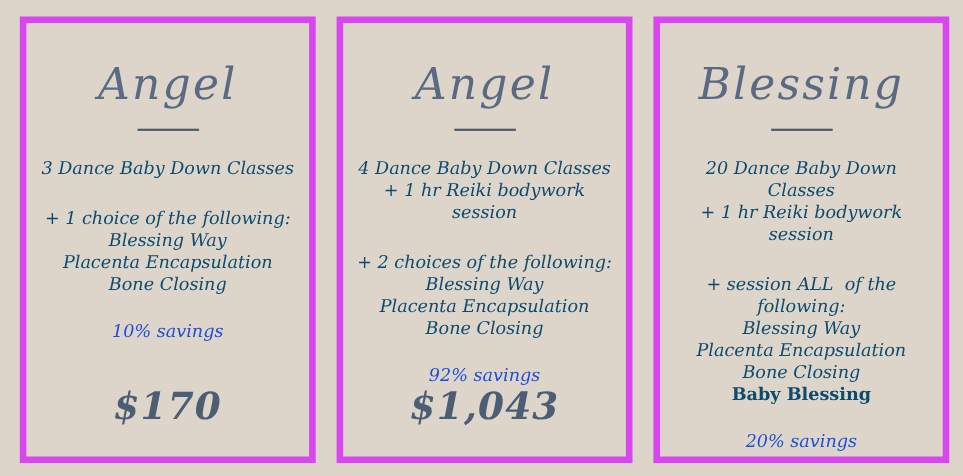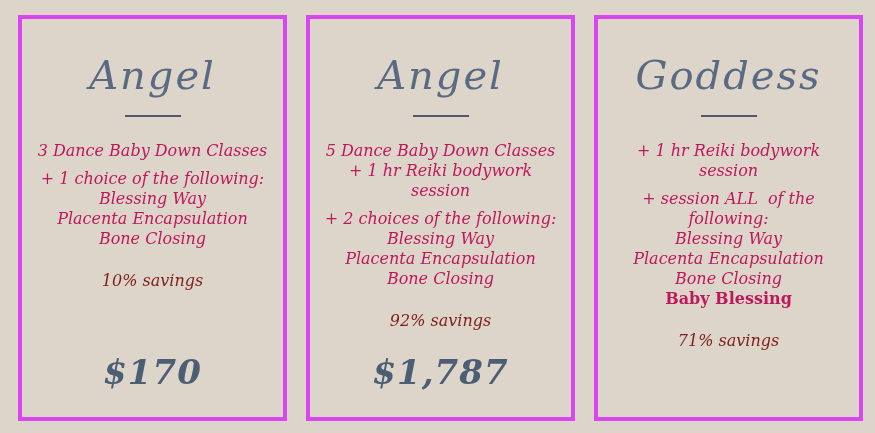--- a/index.html
+++ b/index.html
@@ -17,21 +17,21 @@
     box-sizing: border-box;
     width: 875px;
     height: 433px;
     padding: 15px 12px 12px 18px;
     display: flex;
     gap: 19px;
   }
   .card {
     box-sizing: border-box;
     flex: 1 1 0;
-    border: 4px solid #d946ef;
+    border: 6px solid #d946ef;
     display: flex;
     flex-direction: column;
     align-items: center;
     text-align: center;
     padding: 30px 10px 26px 10px;
     color: #556579;
   }
   .card-title {
     font-family: "DejaVu Serif", serif;
     font-style: italic;
@@ -43,38 +43,38 @@
   .divider {
     width: 56px;
     height: 0;
     border-top: 2px solid #4f5b68;
     margin: 14px 0 24px 0;
   }
   .feature-line {
     font-style: italic;
     font-size: 16px;
     line-height: 20px;
-    color: #be185d;
+    color: #0c4a6e;
   }
   .choices-block {
-    margin-top: 8px;
+    margin-top: 26px;
   }
   .choices-header {
     white-space: pre-wrap;
   }
   .feature-line.regular {
     font-style: normal;
     font-weight: bold;
   }
   .savings-line {
     margin-top: 22px;
     font-style: italic;
     font-size: 16px;
     line-height: 20px;
-    color: #7f1d1d;
+    color: #1d4ed8;
   }
   .price {
     margin-top: auto;
     font-style: italic;
     font-weight: 600;
     font-size: 34px;
     line-height: 1.1;
     color: #4c5e74;
     letter-spacing: 1px;
   }
@@ -97,42 +97,43 @@
       <div class="feature-line">Bone Closing</div>
     </div>
     <div class="savings-line">10% savings</div>
     <div class="price">$170</div>
   </div>
 
   <div class="card">
     <div class="card-title">Angel</div>
     <div class="divider"></div>
     <div>
-      <div class="feature-line">5 Dance Baby Down Classes</div>
+      <div class="feature-line">4 Dance Baby Down Classes</div>
       <div class="feature-line">+ 1 hr Reiki bodywork session</div>
     </div>
     <div class="choices-block">
       <div class="feature-line choices-header">+ 2 choices of the following:</div>
       <div class="feature-line">Blessing Way</div>
       <div class="feature-line">Placenta Encapsulation</div>
       <div class="feature-line">Bone Closing</div>
     </div>
     <div class="savings-line">92% savings</div>
-    <div class="price">$1,787</div>
+    <div class="price">$1,043</div>
   </div>
 
   <div class="card">
-    <div class="card-title">Goddess</div>
+    <div class="card-title">Blessing</div>
     <div class="divider"></div>
     <div>
+      <div class="feature-line">20 Dance Baby Down Classes</div>
       <div class="feature-line">+ 1 hr Reiki bodywork session</div>
     </div>
     <div class="choices-block">
       <div class="feature-line choices-header">+ session ALL  of the following:</div>
       <div class="feature-line">Blessing Way</div>
       <div class="feature-line">Placenta Encapsulation</div>
       <div class="feature-line">Bone Closing</div>
       <div class="feature-line regular">Baby Blessing</div>
     </div>
-    <div class="savings-line">71% savings</div>
+    <div class="savings-line">20% savings</div>
   </div>
 
 </div>
 
 </body></html>

